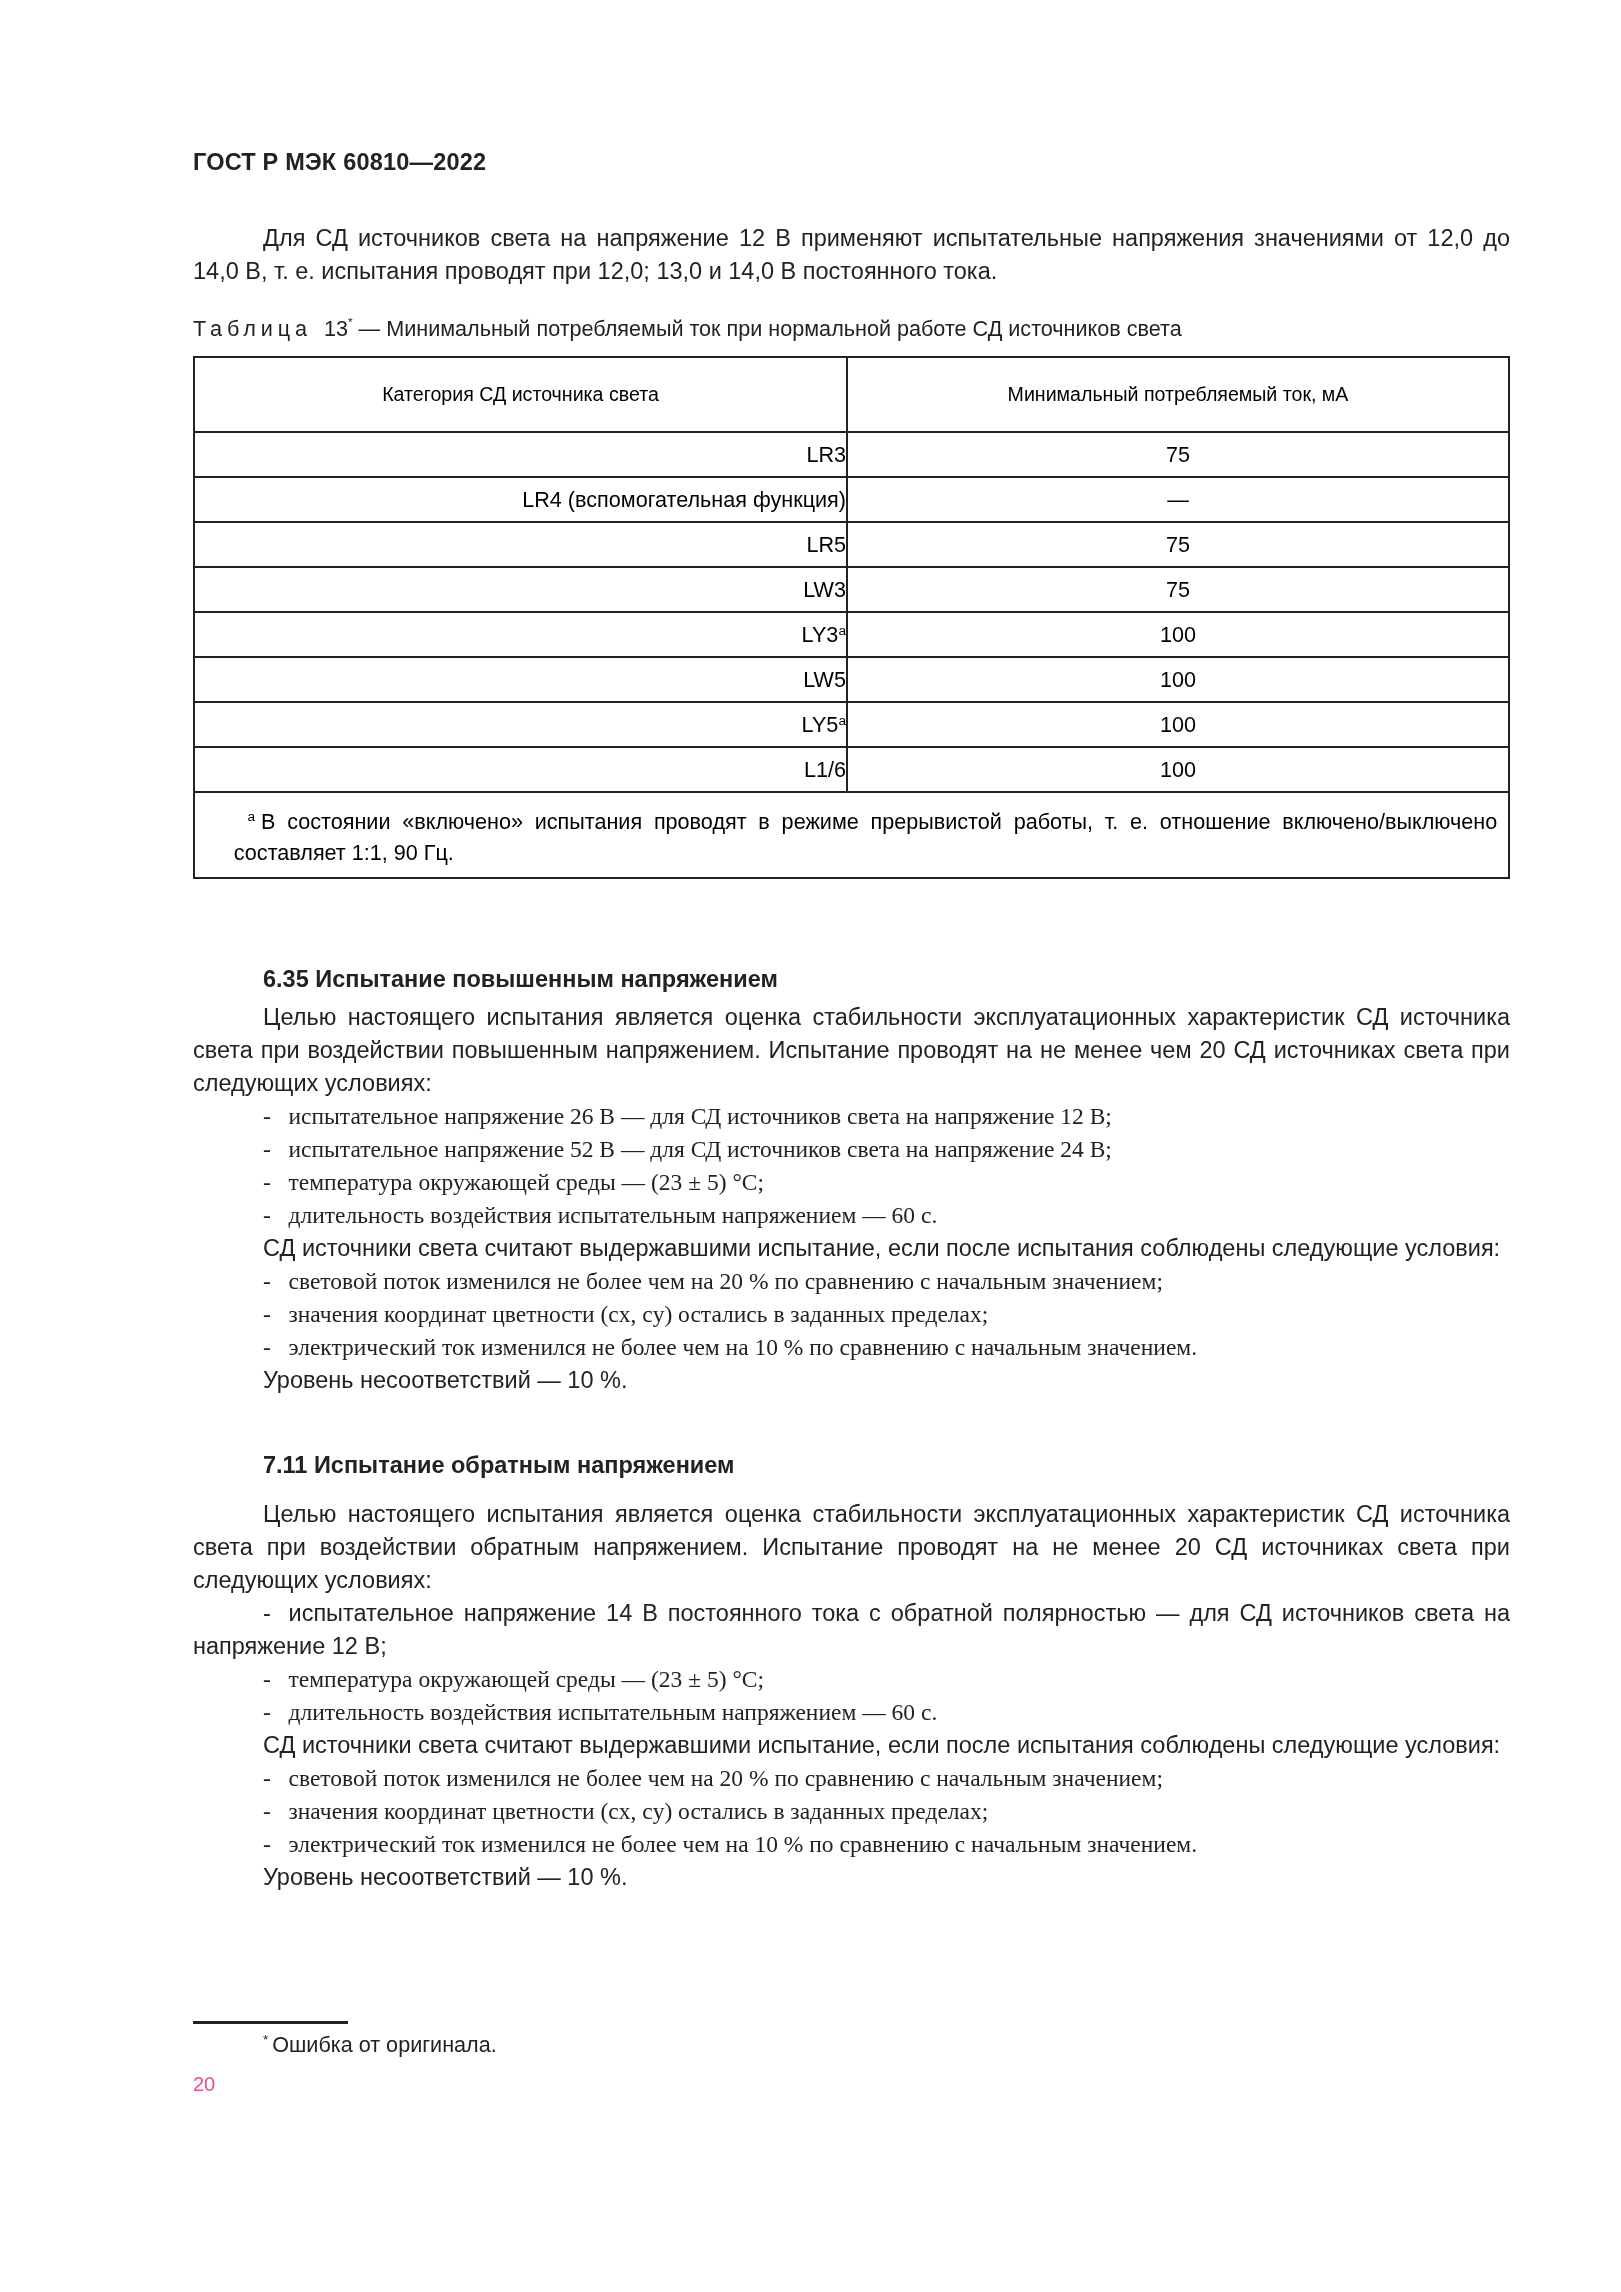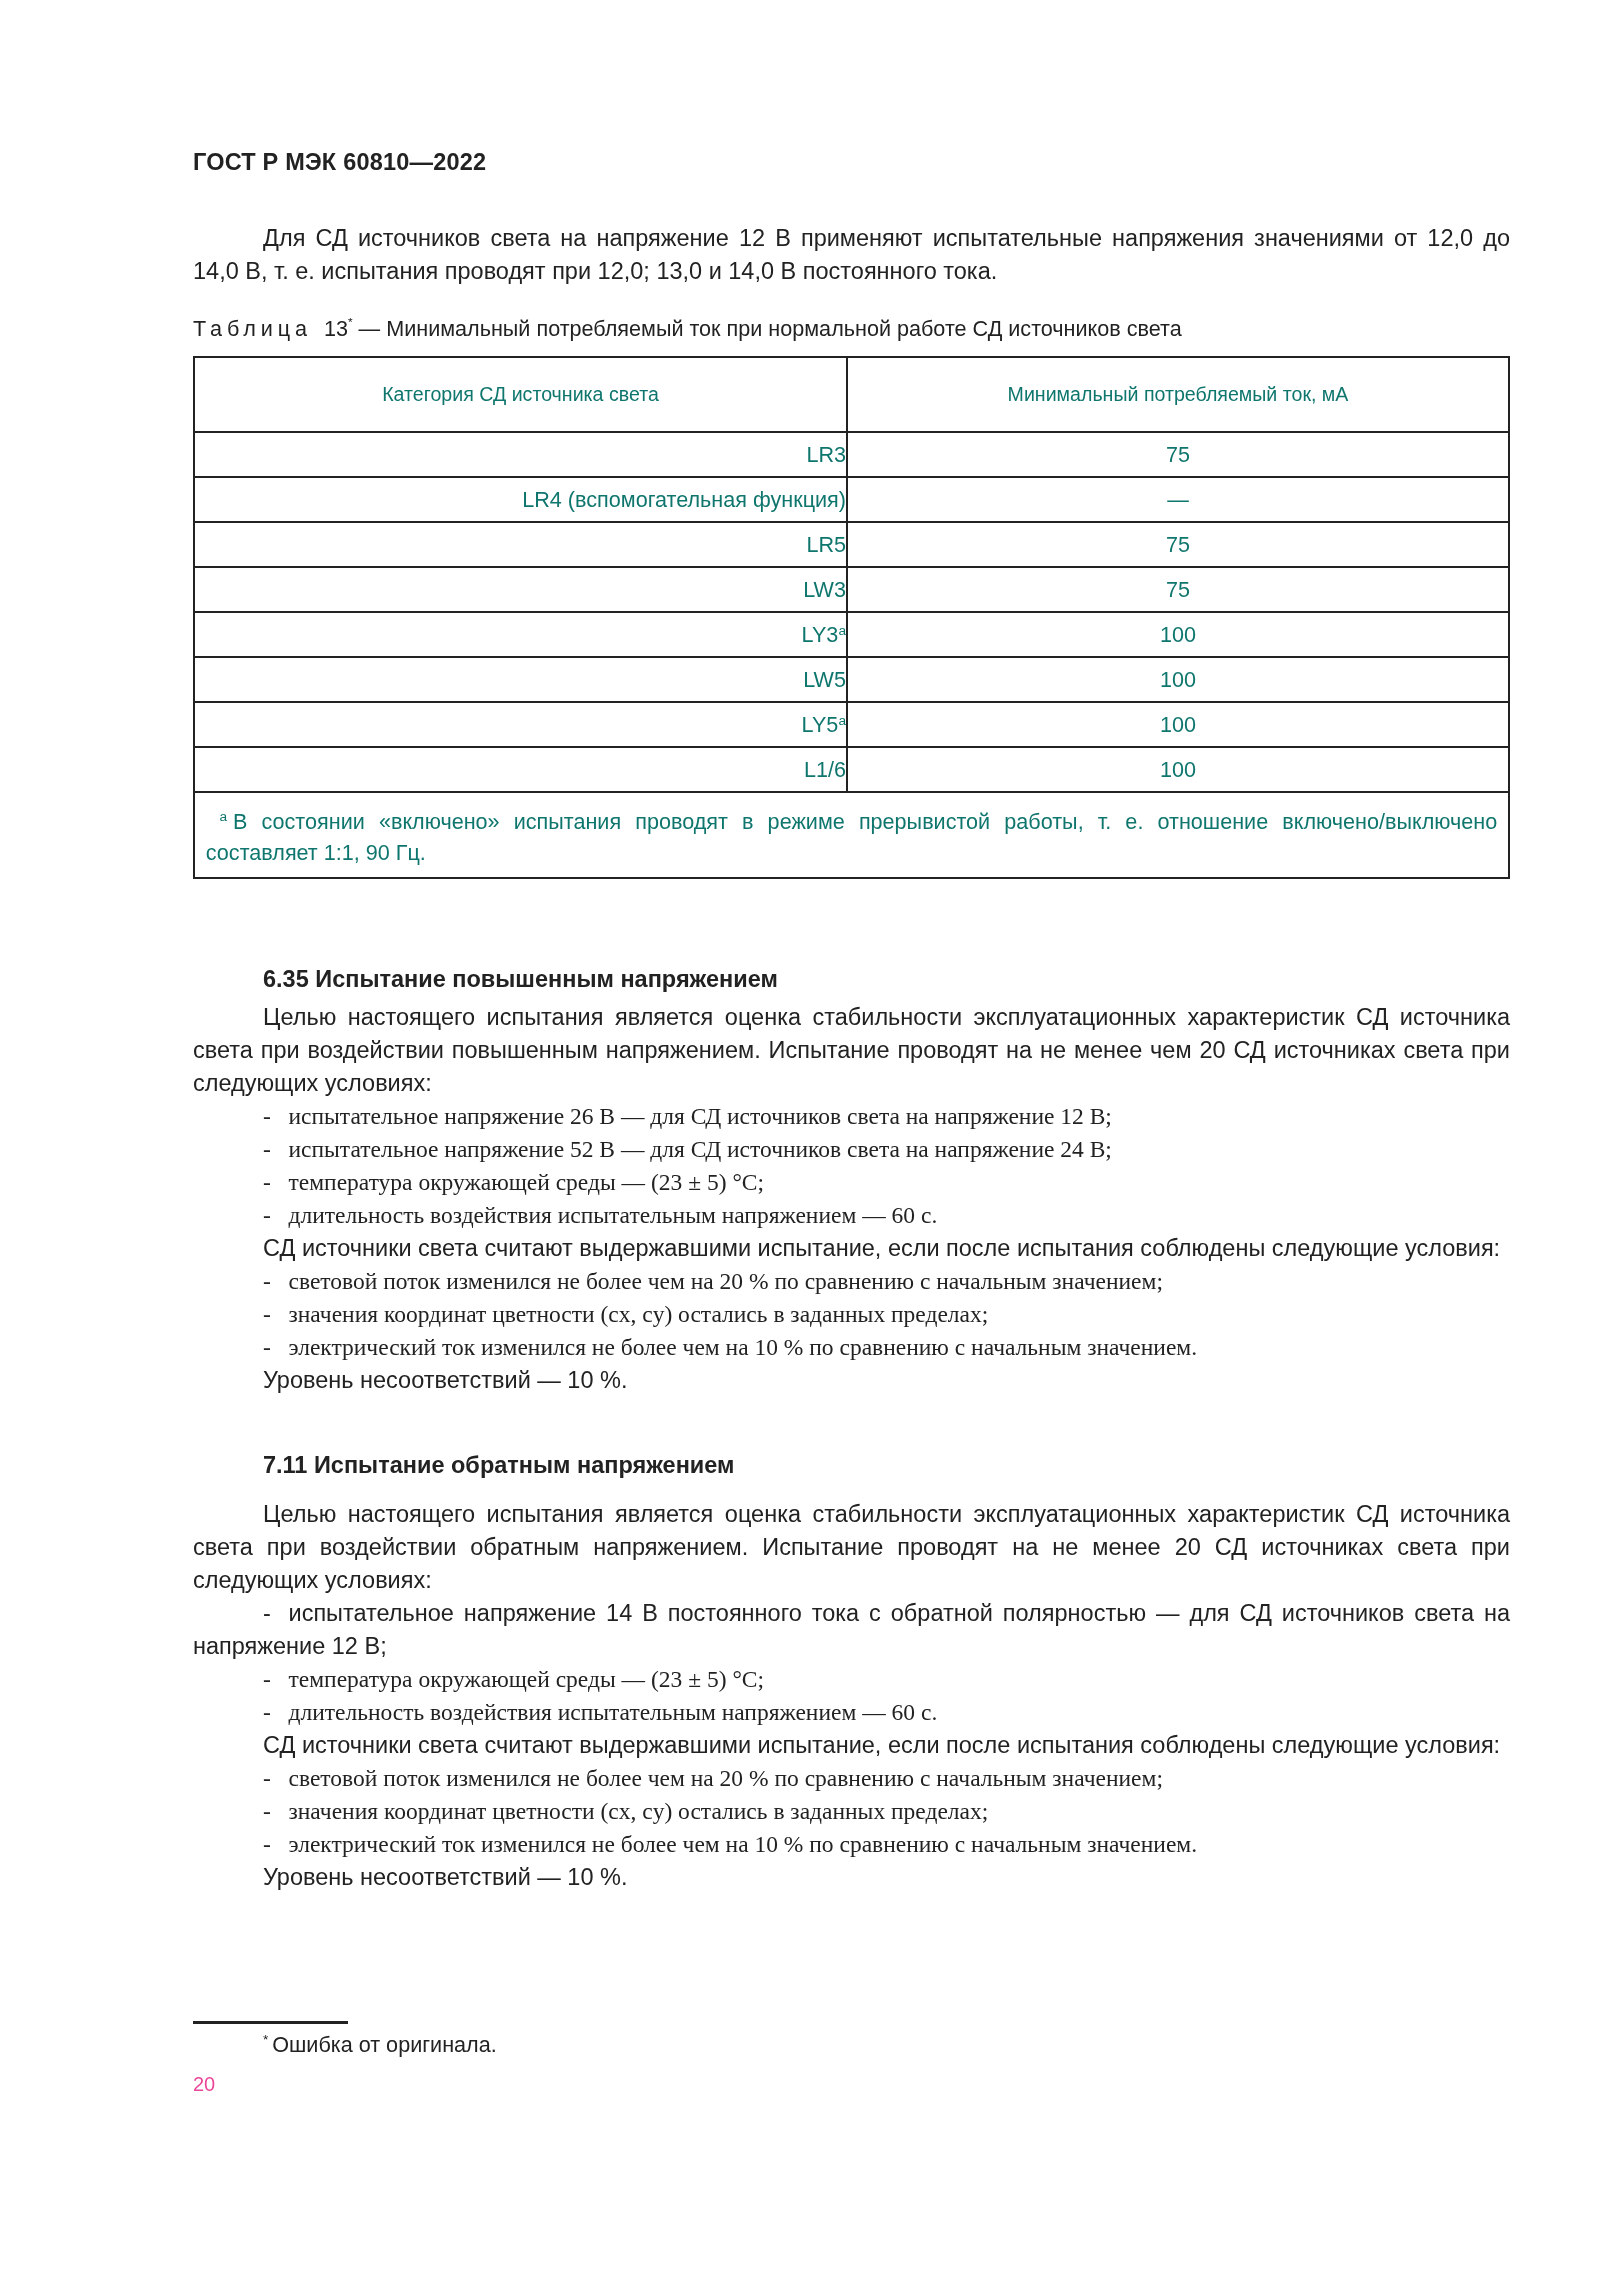--- a/index.html
+++ b/index.html
@@ -32,40 +32,40 @@
   .table-caption {
     position: absolute; left: 193px; top: 315px;
     font-size: 21.6px; color: #222; white-space: nowrap;
   }
   .table-caption .spaced { letter-spacing: 4.9px; }
   .table-caption sup { font-size: 11.8px; vertical-align: 9.8px; }
 
   table.data {
     position: absolute; left: 193px; top: 356px;
     width: 1317px; border-collapse: collapse;
-    font-size: 21.6px; color: #0f766e;
+    font-size: 21.6px; color: #000000;
   }
   table.data td, table.data th {
     border: 2.9px solid #222; padding: 0;
   }
   table.data th {
     font-weight: normal; font-size: 19.6px; height: 73px;
     border-bottom: 2.9px double #222;
   }
   table.data td { height: 43px; }
   table.data td.cat { padding-left: 21px; text-align: right; width: 630px; }
   table.data td.val { text-align: center; }
   table.data th.h1 { width: 642px; }
   table.data sup { font-size: 13.7px; vertical-align: 6.9px; }
   table.data td.note {
     padding: 7.8px 10.8px 9.8px 10.8px; text-align: justify; line-height: 31px;
     font-size: 21.6px; height: auto;
   }
   table.data td.note .mk { font-size: 13.7px; vertical-align: 7.8px; padding-left: 13.7px; padding-right: 5.9px; }
-  .note-inner { text-align: justify; text-align-last: left; }
+  .note-inner { text-align: justify; text-align-last: left; margin-left: 28px; }
 
   .section-heading {
     position: absolute; left: 263px; font-size: 23.5px; font-weight: bold; color: #222;
   }
 
   .fn-rule {
     position: absolute; left: 193px; top: 2021px; width: 155px; height: 2.9px; background: #222;
   }
   .fn-text {
     position: absolute; left: 263px; top: 2032px; font-size: 21.6px; color: #222;

